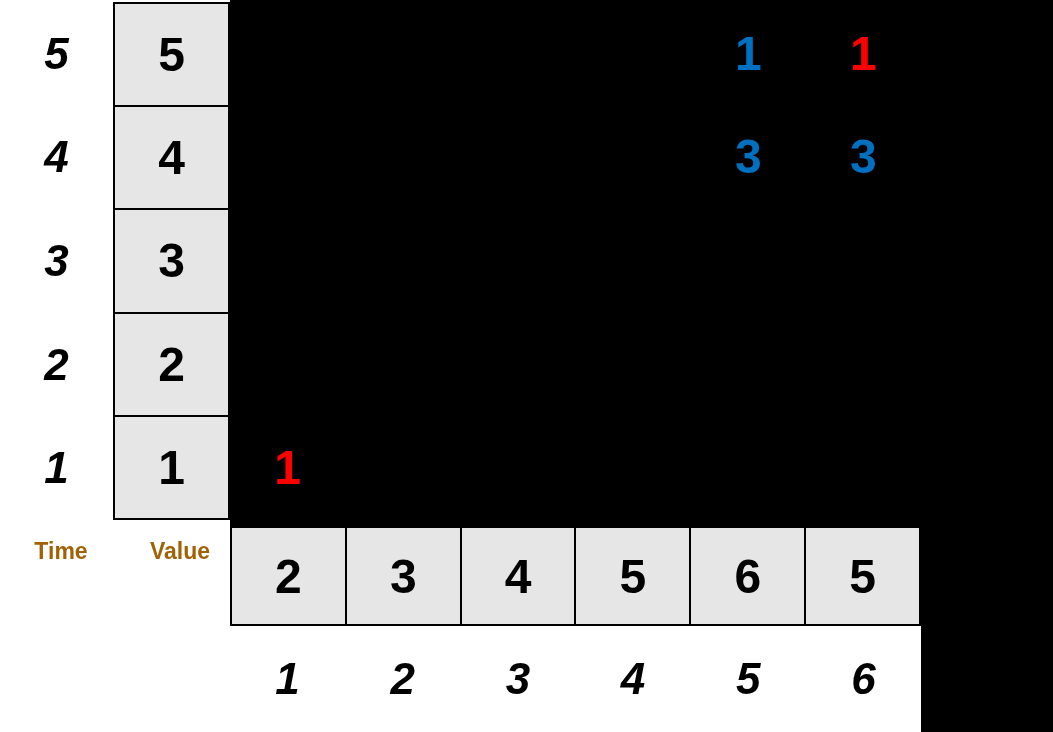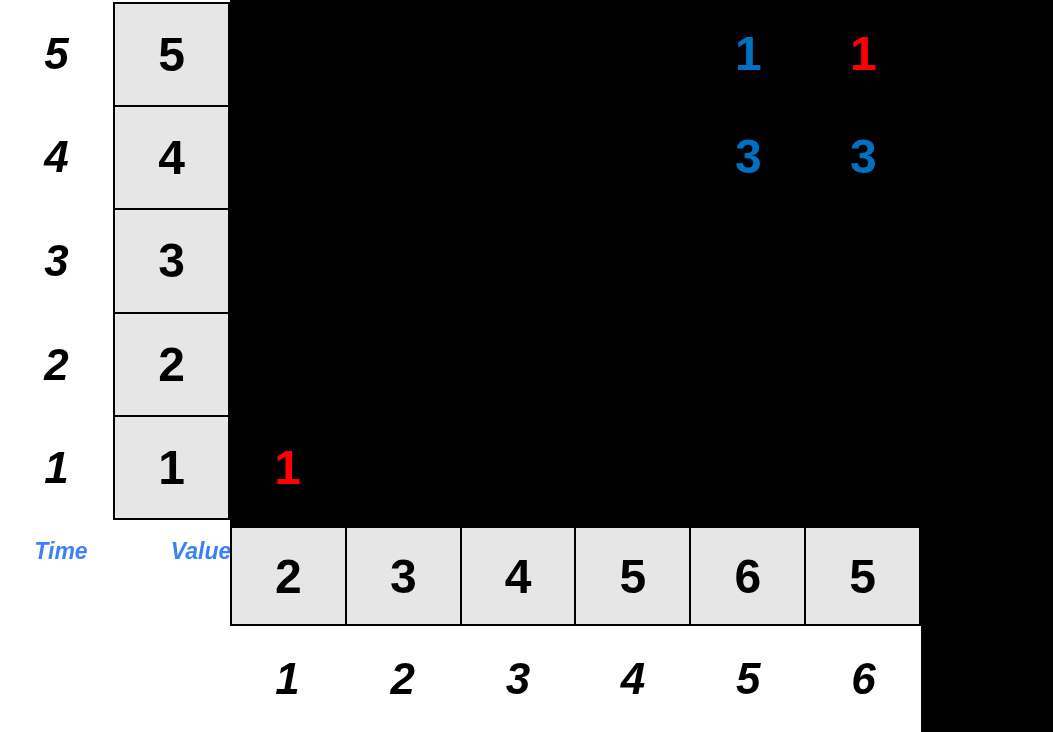--- a/index.html
+++ b/index.html
@@ -31,23 +31,23 @@
   .seq-row { position:absolute; left:230px; top:526px; height:100px; display:flex; }
   .seq-row .cell { width:116.83px; height:100px; }
   .seq-row .cell + .cell { margin-left:-2px; }
 
   
   .index-row { position:absolute; left:230px; top:626px; width:691px; height:106px; display:flex; }
   .index-row .ix { flex:1; display:flex; align-items:center; justify-content:center;
                    font-size:44px; font-weight:bold; font-style:italic; color:#000; }
 
   
-  .hdr { position:absolute; transform:translate(-50%,-50%); font-size:23px; font-weight:bold; font-style:italic; color:#3b82f6; white-space:nowrap; }
+  .hdr { position:absolute; transform:translate(-50%,-50%); font-size:23px; font-weight:bold; color:#a16207; white-space:nowrap; }
   .hdr-time  { left:61px;  top:551px; }
-  .hdr-value { left:180px; top:551px;margin-left:21px; }
+  .hdr-value { left:180px; top:551px; }
 
   
   .mark { position:absolute; transform:translate(-50%,-50%); font-size:48px; font-weight:bold; line-height:1; }
 </style>
 </head>
 <body>
 
 <div class="canvas">
 
   <div class="grid-bg"></div>

